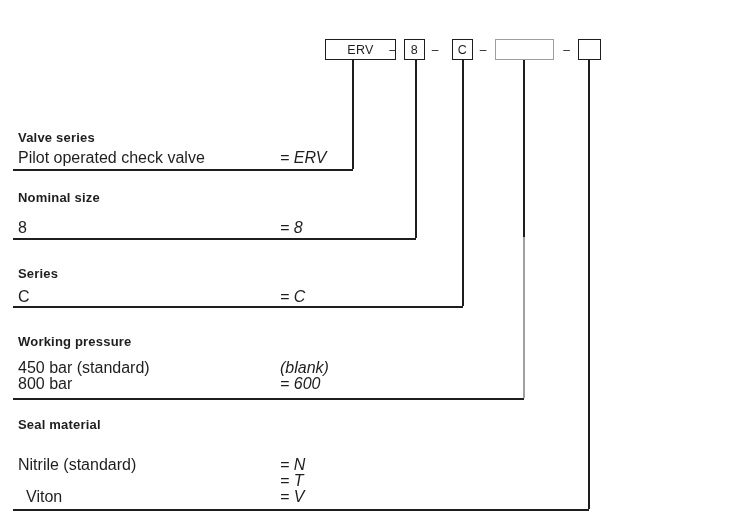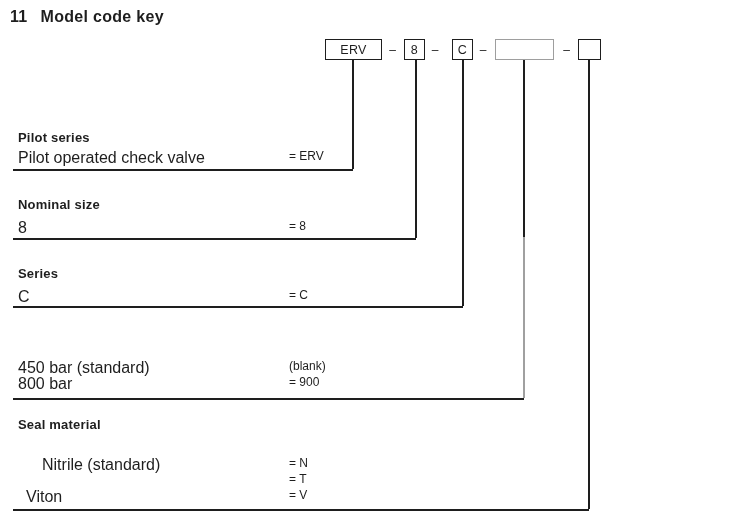--- a/index.html
+++ b/index.html
@@ -36,35 +36,31 @@
   .sec-heading {
     position:absolute; left:18px;
     font-size:13px; font-weight:bold; letter-spacing:0.2px;
     white-space:nowrap;
   }
   .row-label {
     position:absolute; left:18px;
     font-size:16px; white-space:nowrap;
   }
   .row-value {
-    position:absolute; left:289px;
-    font-size:12px; white-space:nowrap;
+    position:absolute; left:280px;
+    font-size:16px; white-space:nowrap;font-style:italic;
   }
 </style>
 </head>
 <body>
 
 <div class="page">
 
-  <div class="title">
-    <span>11</span>
-    <span>Model code key</span>
-  </div>
 
-  <div class="code-box" style="left:325px; width:57px;">ERV</div>
+  <div class="code-box" style="left:325px; width:71px;">ERV</div>
   <div class="dash" style="left:386px; width:13px;">–</div>
   <div class="code-box" style="left:404px; width:21px;">8</div>
   <div class="dash" style="left:429px; width:12px;">–</div>
   <div class="code-box" style="left:452px; width:21px;">C</div>
   <div class="dash" style="left:477px; width:12px;">–</div>
   <div class="code-box muted" style="left:495px; width:59px;"></div>
   <div class="dash" style="left:560px; width:13px;">–</div>
   <div class="code-box" style="left:578px; width:23px;"></div>
 
   <div class="vline" style="left:352px; top:60px; height:109px;"></div>
@@ -73,37 +69,38 @@
   <div class="vline" style="left:523px; top:60px; height:177px;"></div>
   <div class="vline muted" style="left:523px; top:237px; height:161px;"></div>
   <div class="vline" style="left:588px; top:60px; height:449px;"></div>
 
   <div class="hline" style="left:13px; top:169px; width:340px;"></div>
   <div class="hline" style="left:13px; top:238px; width:403px;"></div>
   <div class="hline" style="left:13px; top:306px; width:450px;"></div>
   <div class="hline" style="left:13px; top:398px; width:511px;"></div>
   <div class="hline" style="left:13px; top:509px; width:576px;"></div>
 
-  <div class="sec-heading" style="top:130px;">Pilot series</div>
+  <div class="sec-heading" style="top:130px;">Valve series</div>
   <div class="row-label" style="top:149px;">Pilot operated check valve</div>
   <div class="row-value" style="top:149px;">= ERV</div>
 
-  <div class="sec-heading" style="top:197px;">Nominal size</div>
+  <div class="sec-heading" style="top:190px;">Nominal size</div>
   <div class="row-label" style="top:219px;">8</div>
   <div class="row-value" style="top:219px;">= 8</div>
 
   <div class="sec-heading" style="top:266px;">Series</div>
   <div class="row-label" style="top:288px;">C</div>
   <div class="row-value" style="top:288px;">= C</div>
 
+  <div class="sec-heading" style="top:334px;">Working pressure</div>
   <div class="row-label" style="top:359px;">450 bar (standard)</div>
   <div class="row-value" style="top:359px;text-align:center;">(blank)</div>
   <div class="row-label" style="top:375px;">800 bar</div>
-  <div class="row-value" style="top:375px;">= 900</div>
+  <div class="row-value" style="top:375px;">= 600</div>
 
   <div class="sec-heading" style="top:417px;text-align:center;">Seal material</div>
-  <div class="row-label" style="top:456px;margin-left:24px;">Nitrile (standard)</div>
+  <div class="row-label" style="top:456px;">Nitrile (standard)</div>
   <div class="row-value" style="top:456px;">= N</div>
   <div class="row-value" style="top:472px;">= T</div>
   <div class="row-label" style="top:488px;margin-left:8px;">Viton</div>
   <div class="row-value" style="top:488px;">= V</div>
 
 </div>
 
 </body></html>

